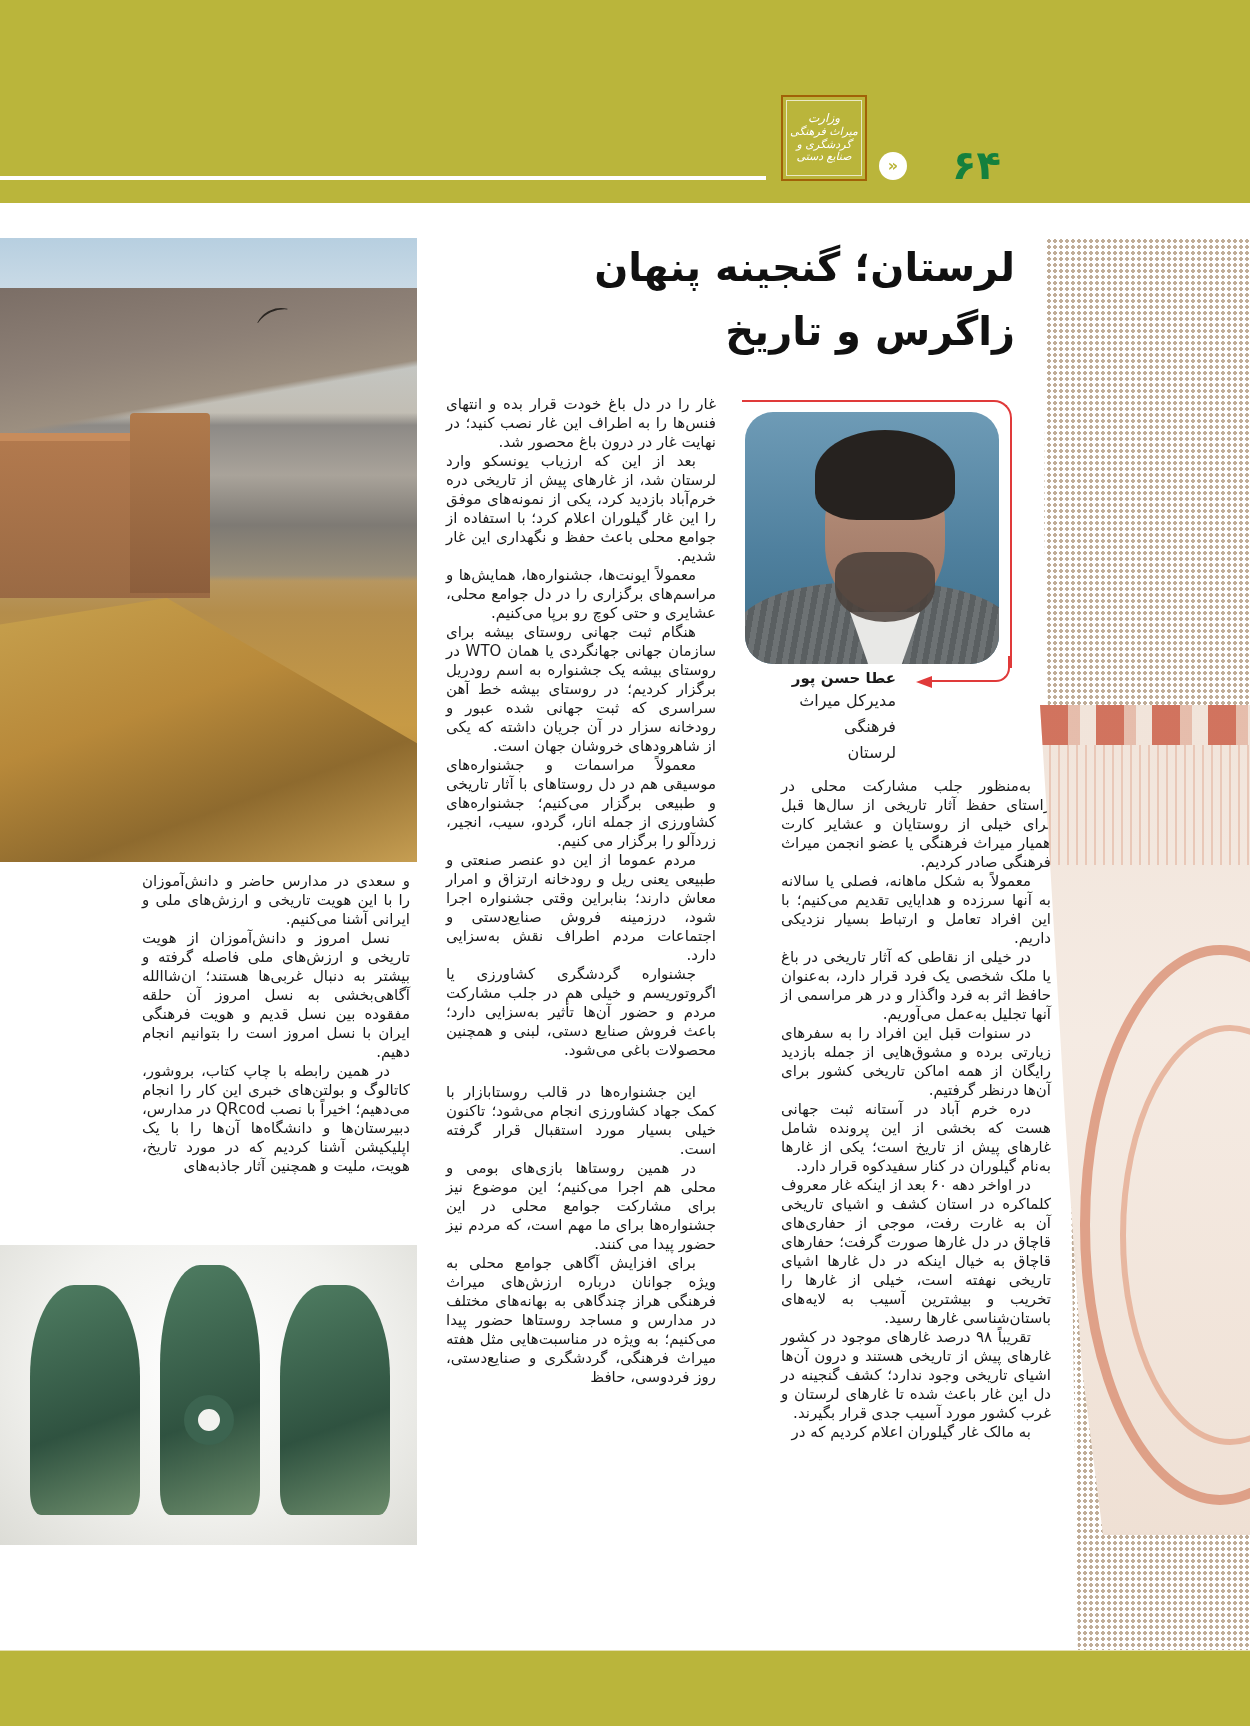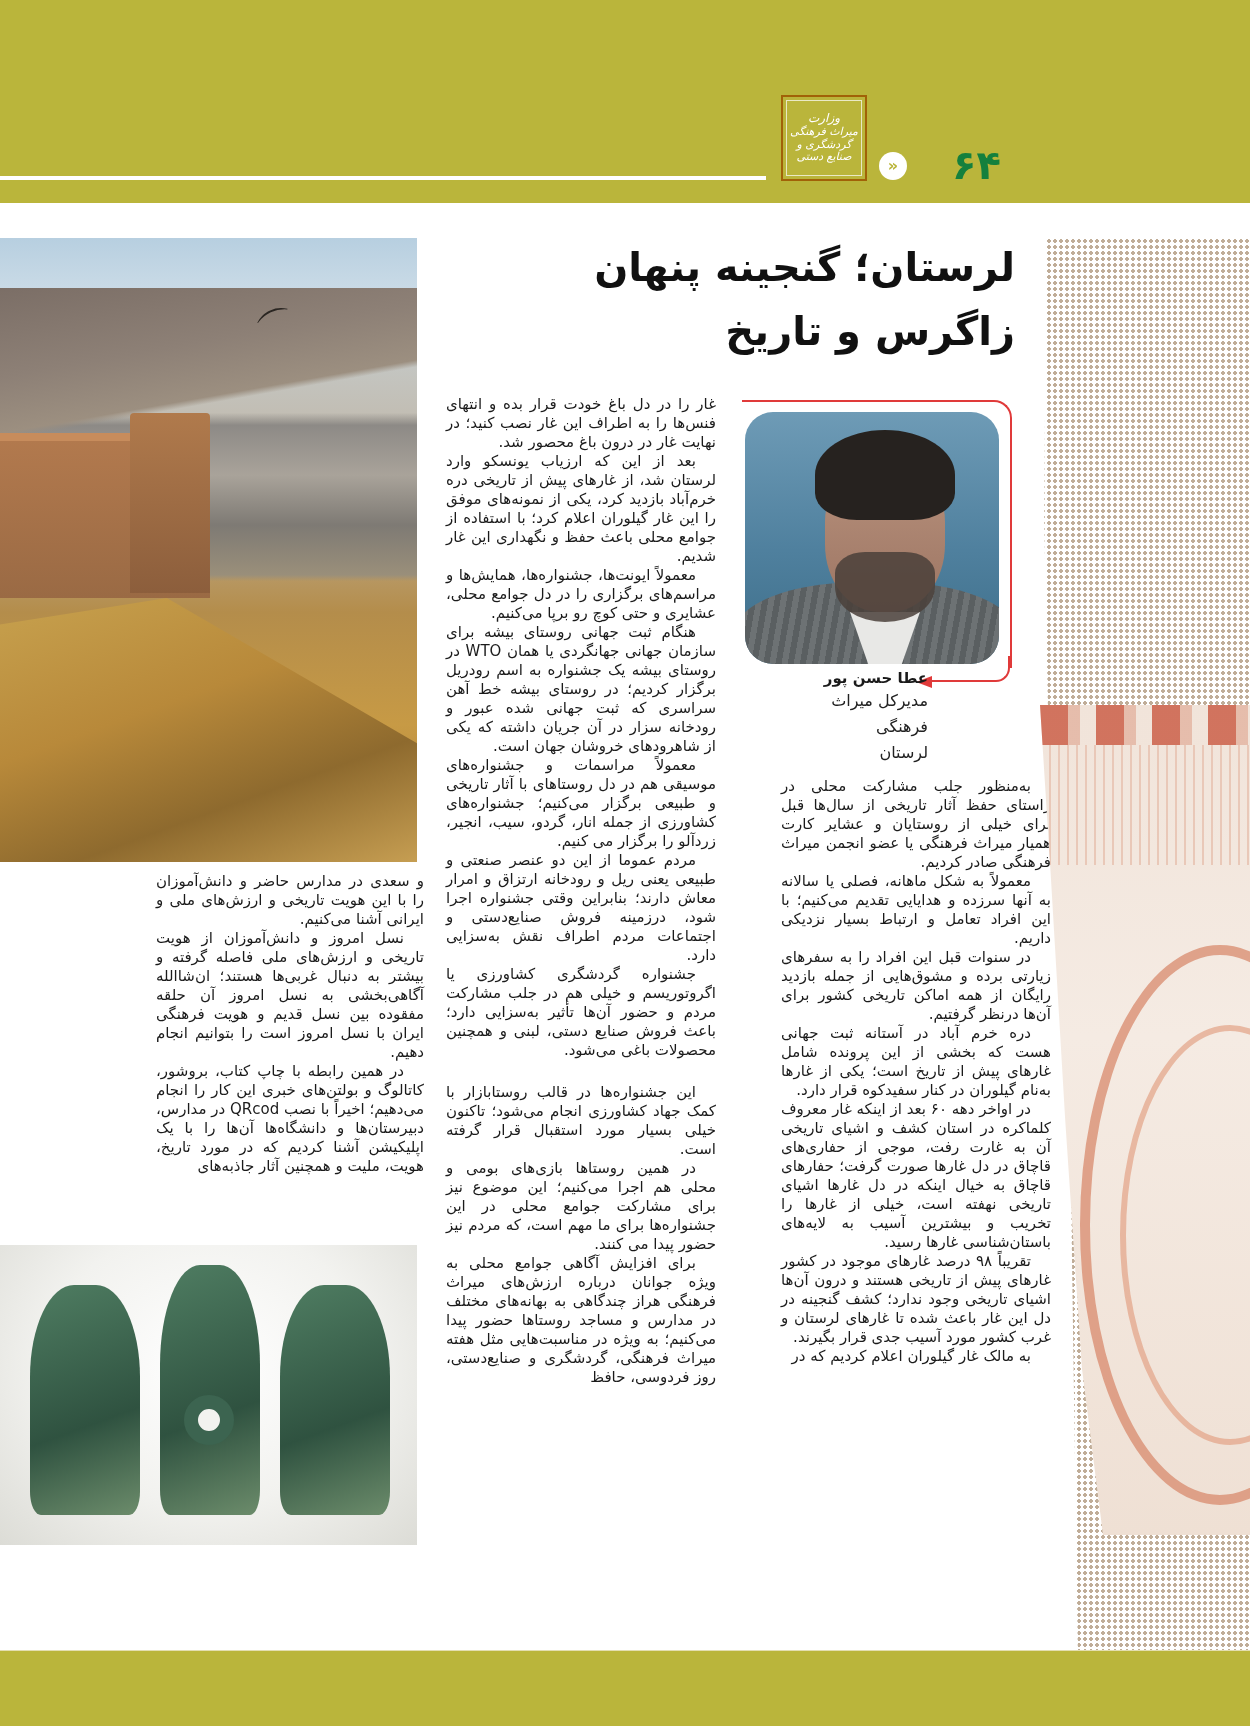--- a/index.html
+++ b/index.html
@@ -129,35 +129,35 @@
     position:absolute; left:916px; top:676px; width:0; height:0;
     border-top:6px solid transparent; border-bottom:6px solid transparent;
     border-right:16px solid #e03a3a;
   }
   .caption-arrow-line {
     position:absolute; left:930px; top:656px; width:80px; height:26px;
     border-bottom:2px solid #e03a3a; border-right:2px solid #e03a3a;
     border-radius:0 0 14px 0; box-sizing:border-box;
   }
   .caption {
-    position:absolute; left:776px; top:668px; width:152px;
+    position:absolute; left:744px; top:668px; width:152px;
     direction:rtl; text-align:right;
   }
   .caption .name { font-weight:bold; font-size:15px; line-height:20px; }
   .caption .role { font-size:16px; line-height:26px; color:#222; }
 
   
   .col {
     position:absolute; direction:rtl; text-align:justify; text-align-last:right;
     font-size:15px; line-height:19px; color:#1b1b1b;
   }
   .col p { margin:0; text-indent:20px; }
   .col p.noindent { text-indent:0; }
   .col p.gap { margin-top:23px; }
-  .col-left  { left:156px; top:872px; width:268px; }
+  .col-left  { left:142px; top:872px; width:268px; }
   .col-mid   { left:446px; top:395px; width:270px; }
   .col-right { left:781px; top:777px; width:270px; }
 
   
   .decor {
     position:absolute; left:1040px; top:238px; width:210px; height:1413px;
     background:
       radial-gradient(circle, #b9a48c 38%, transparent 40%) 0 0/6px 6px;
     opacity:0.9;
     clip-path:polygon(3% 0,100% 0,100% 100%,18% 100%,14% 60%,8% 50%,4% 35%,2% 20%);
@@ -247,20 +247,21 @@
 <div class="caption-arrow"></div>
 <div class="caption">
   <div class="name">عطا حسن پور</div>
   <div class="role">مدیرکل میراث فرهنگی</div>
   <div class="role">لرستان</div>
 </div>
 
 <div class="col col-right">
   <p>به‌منظور جلب مشارکت محلی در راستای حفظ آثار تاریخی از سال‌ها قبل برای خیلی از روستایان و عشایر کارت همیار میراث فرهنگی یا عضو انجمن میراث فرهنگی صادر کردیم.</p>
   <p>معمولاً به شکل ماهانه، فصلی یا سالانه به آنها سرزده و هدایایی تقدیم می‌کنیم؛ با این افراد تعامل و ارتباط بسیار نزدیکی داریم.</p>
+  <p>در خیلی از نقاطی که آثار تاریخی در باغ یا ملک شخصی یک فرد قرار دارد، به‌عنوان حافظ اثر به فرد واگذار و در هر مراسمی از آنها تجلیل به‌عمل می‌آوریم.</p>
   <p>در سنوات قبل این افراد را به سفرهای زیارتی برده و مشوق‌هایی از جمله بازدید رایگان از همه اماکن تاریخی کشور برای آن‌ها درنظر گرفتیم.</p>
   <p>دره خرم آباد در آستانه ثبت جهانی هست که بخشی از این پرونده شامل غارهای پیش از تاریخ است؛ یکی از غارها به‌نام گیلوران در کنار سفیدکوه قرار دارد.</p>
   <p>در اواخر دهه ۶۰ بعد از اینکه غار معروف کلماکره در استان کشف و اشیای تاریخی آن به غارت رفت، موجی از حفاری‌های قاچاق در دل غارها صورت گرفت؛ حفارهای قاچاق به خیال اینکه در دل غارها اشیای تاریخی نهفته است، خیلی از غارها را تخریب و بیشترین آسیب به لایه‌های باستان‌شناسی غارها رسید.</p>
   <p>تقریباً ۹۸ درصد غارهای موجود در کشور غارهای پیش از تاریخی هستند و درون آن‌ها اشیای تاریخی وجود ندارد؛ کشف گنجینه در دل این غار باعث شده تا غارهای لرستان و غرب کشور مورد آسیب جدی قرار بگیرند.</p>
   <p>به مالک غار گیلوران اعلام کردیم که در</p>
 </div>
 
 <div class="decor"></div>
 <div class="vessel">
   <div class="band1"></div>

